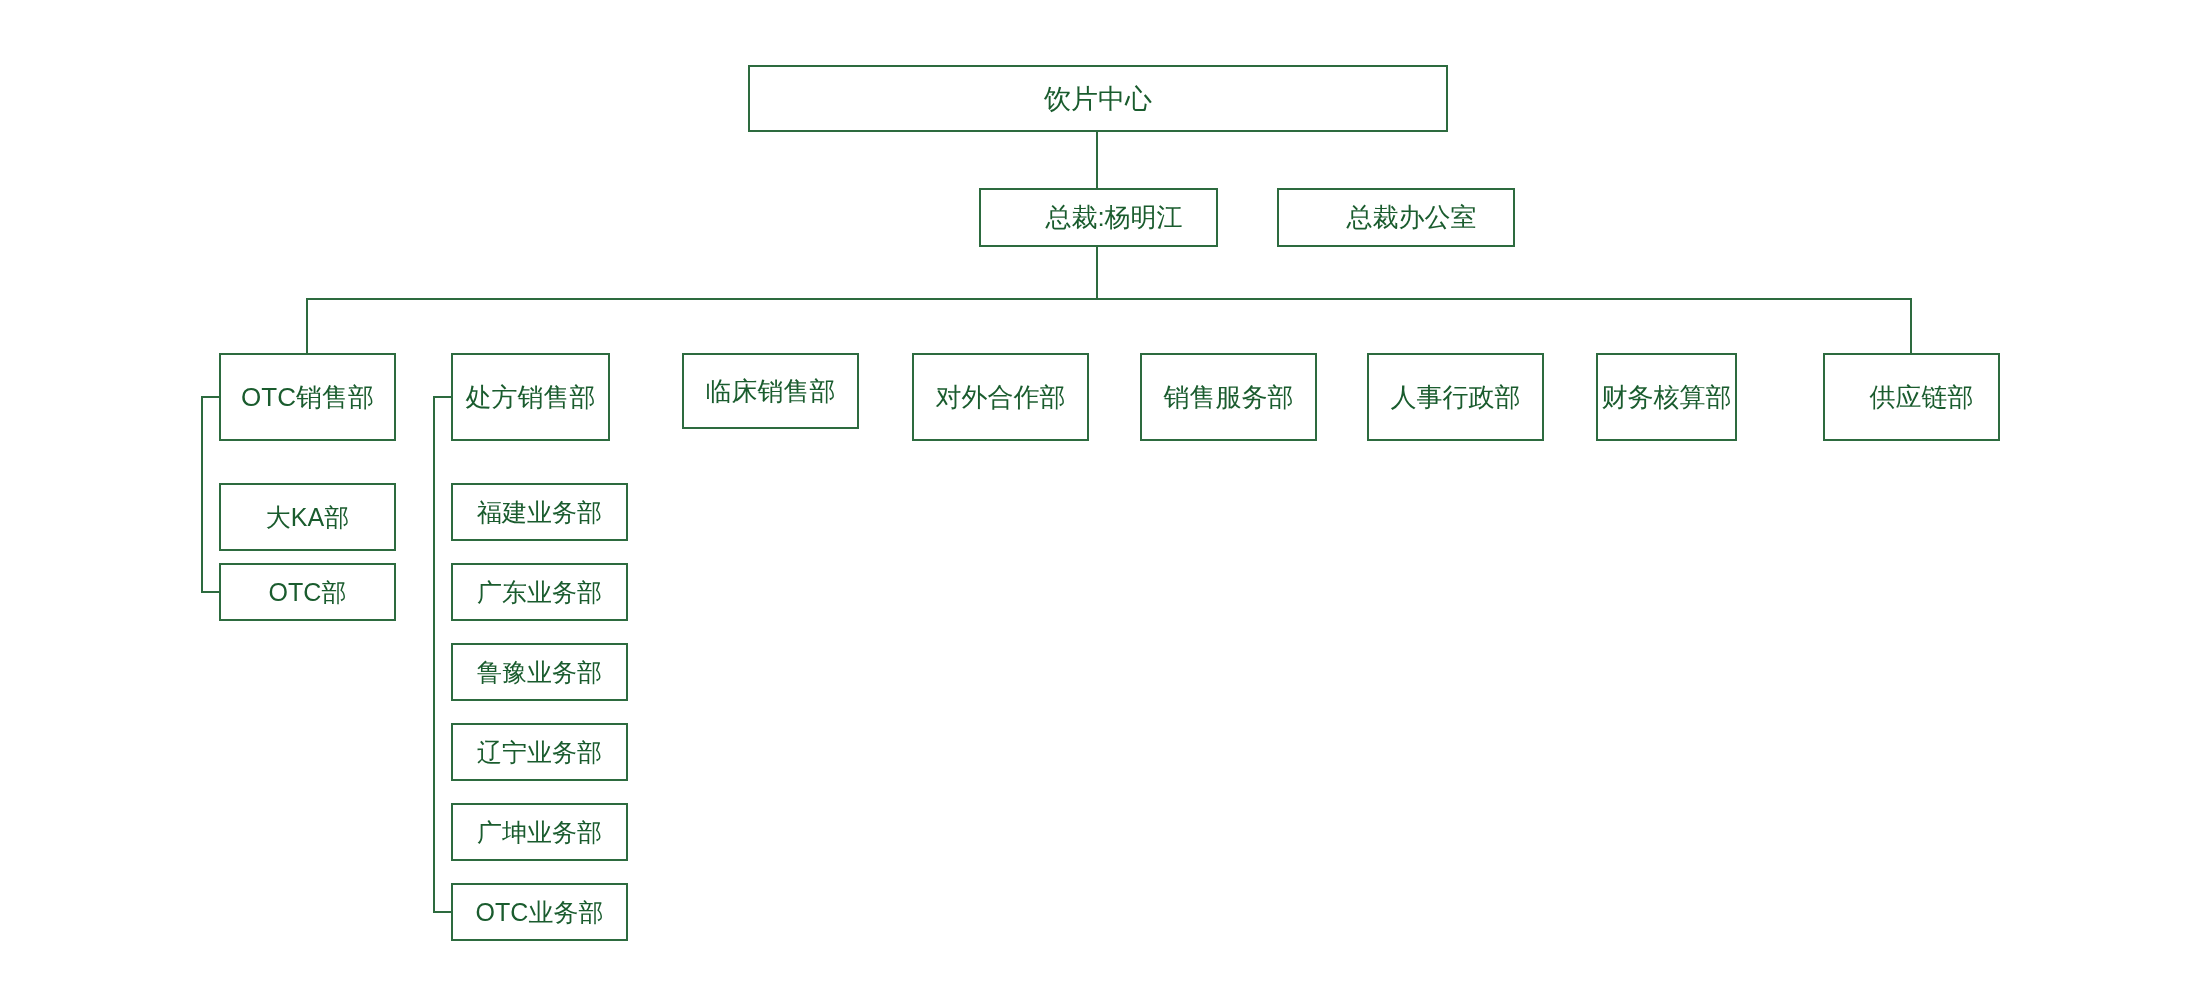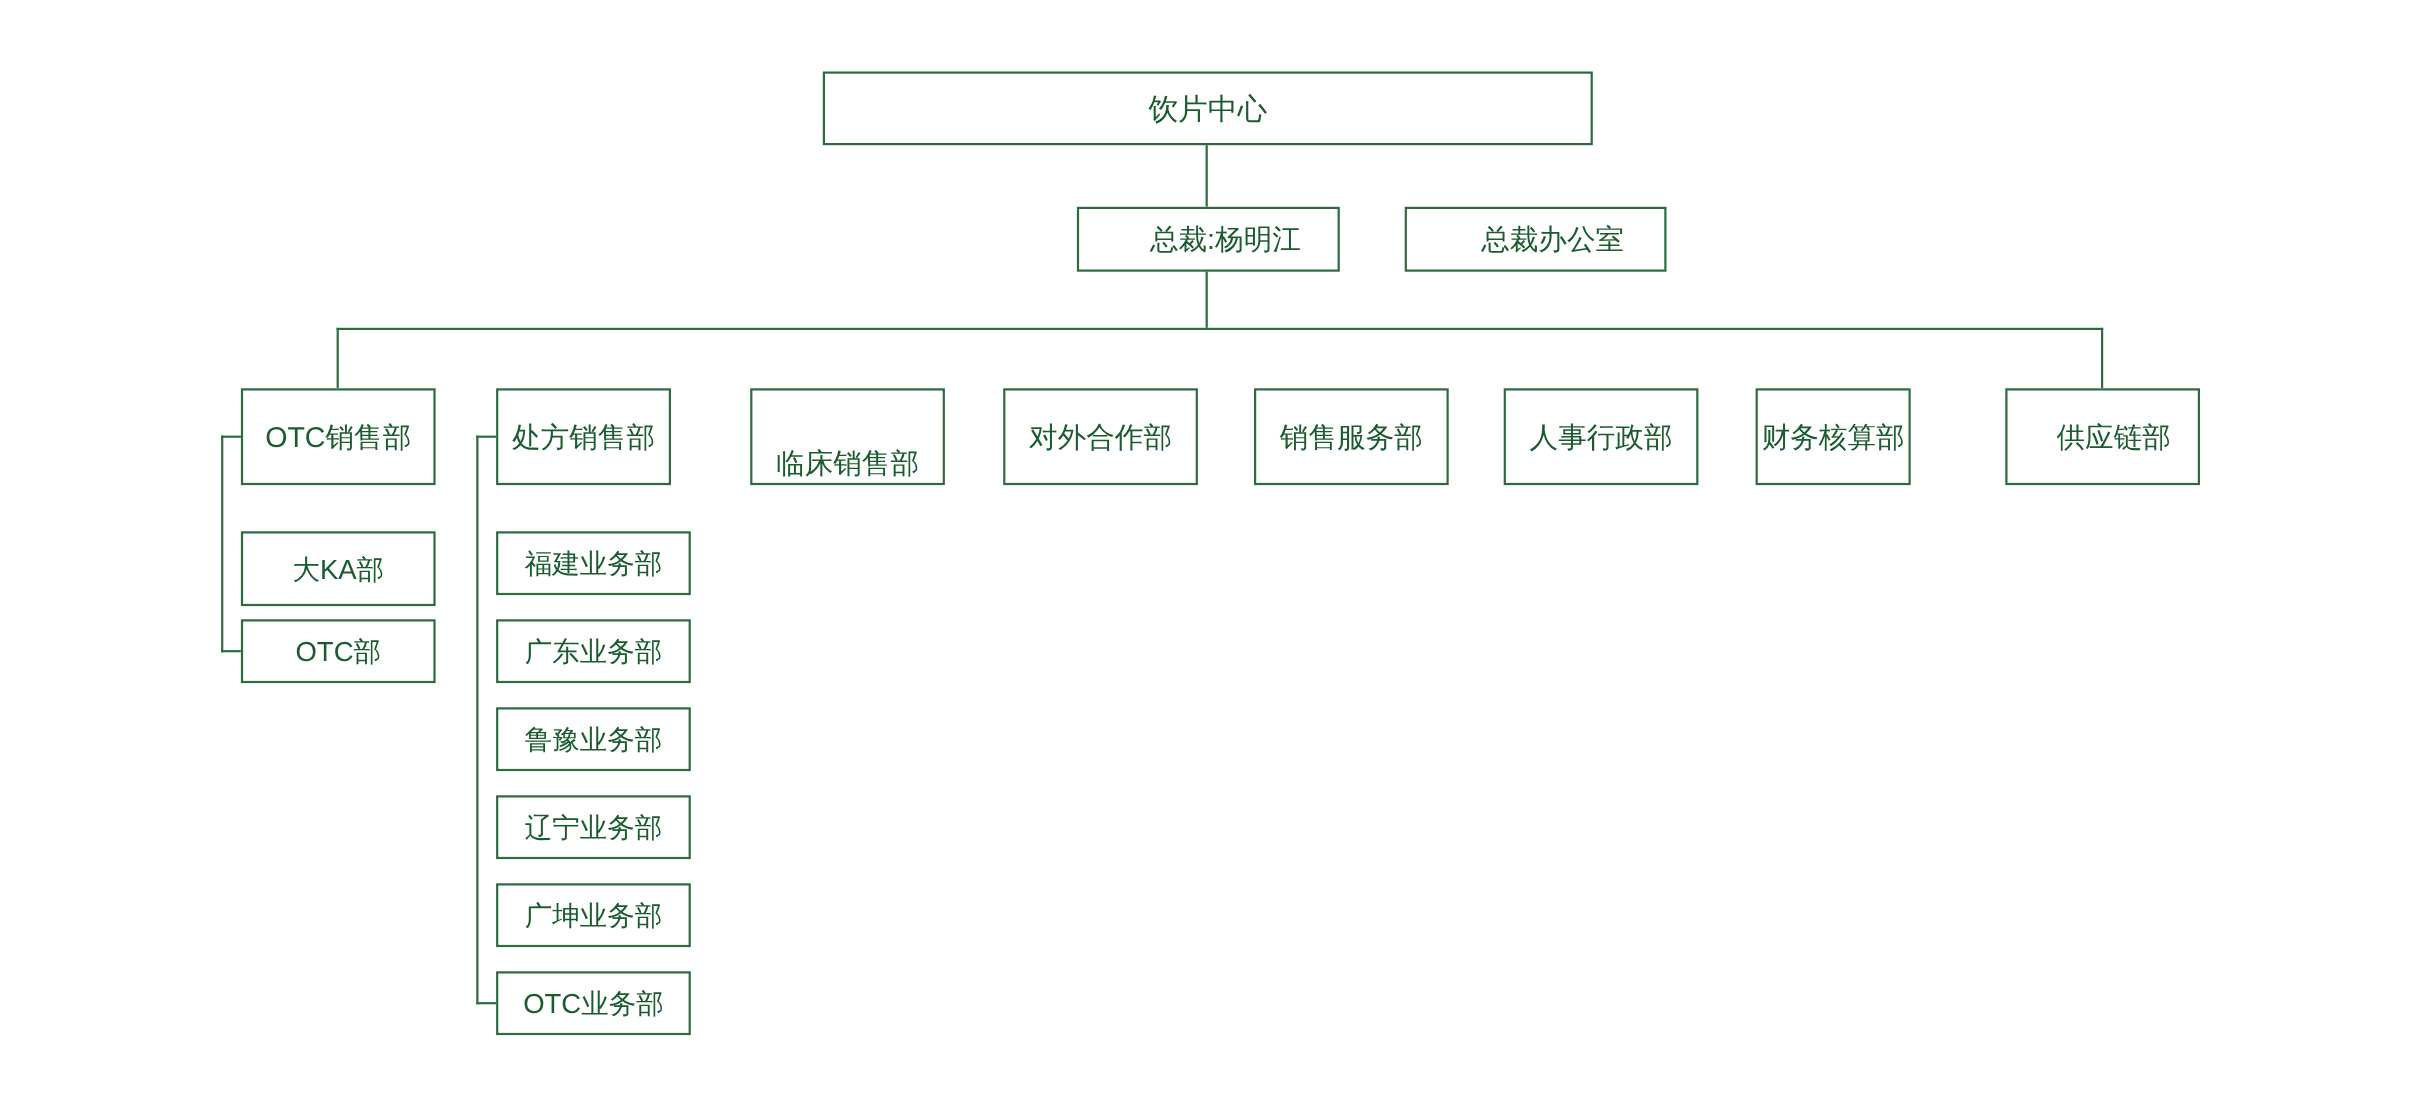--- a/index.html
+++ b/index.html
@@ -66,21 +66,21 @@
 
   <div class="line" style="left:306px; top:298px; width:2px; height:55px;"></div>
   <div class="line" style="left:1910px; top:298px; width:2px; height:55px;"></div>
 
   <div class="node lv2" style="left:219px; top:353px; width:177px; height:88px;">
     <span>OTC销售部</span>
   </div>
   <div class="node lv2" style="left:451px; top:353px; width:159px; height:88px;">
     <span>处方销售部</span>
   </div>
-  <div class="node lv2" style="left:682px; top:353px; width:177px; height:88px;align-items:flex-end;">
+  <div class="node lv2" style="left:682px; top:353px; width:177px; height:76px;">
     <span>临床销售部</span>
   </div>
   <div class="node lv2" style="left:912px; top:353px; width:177px; height:88px;">
     <span>对外合作部</span>
   </div>
   <div class="node lv2" style="left:1140px; top:353px; width:177px; height:88px;">
     <span>销售服务部</span>
   </div>
   <div class="node lv2" style="left:1367px; top:353px; width:177px; height:88px;">
     <span>人事行政部</span>

